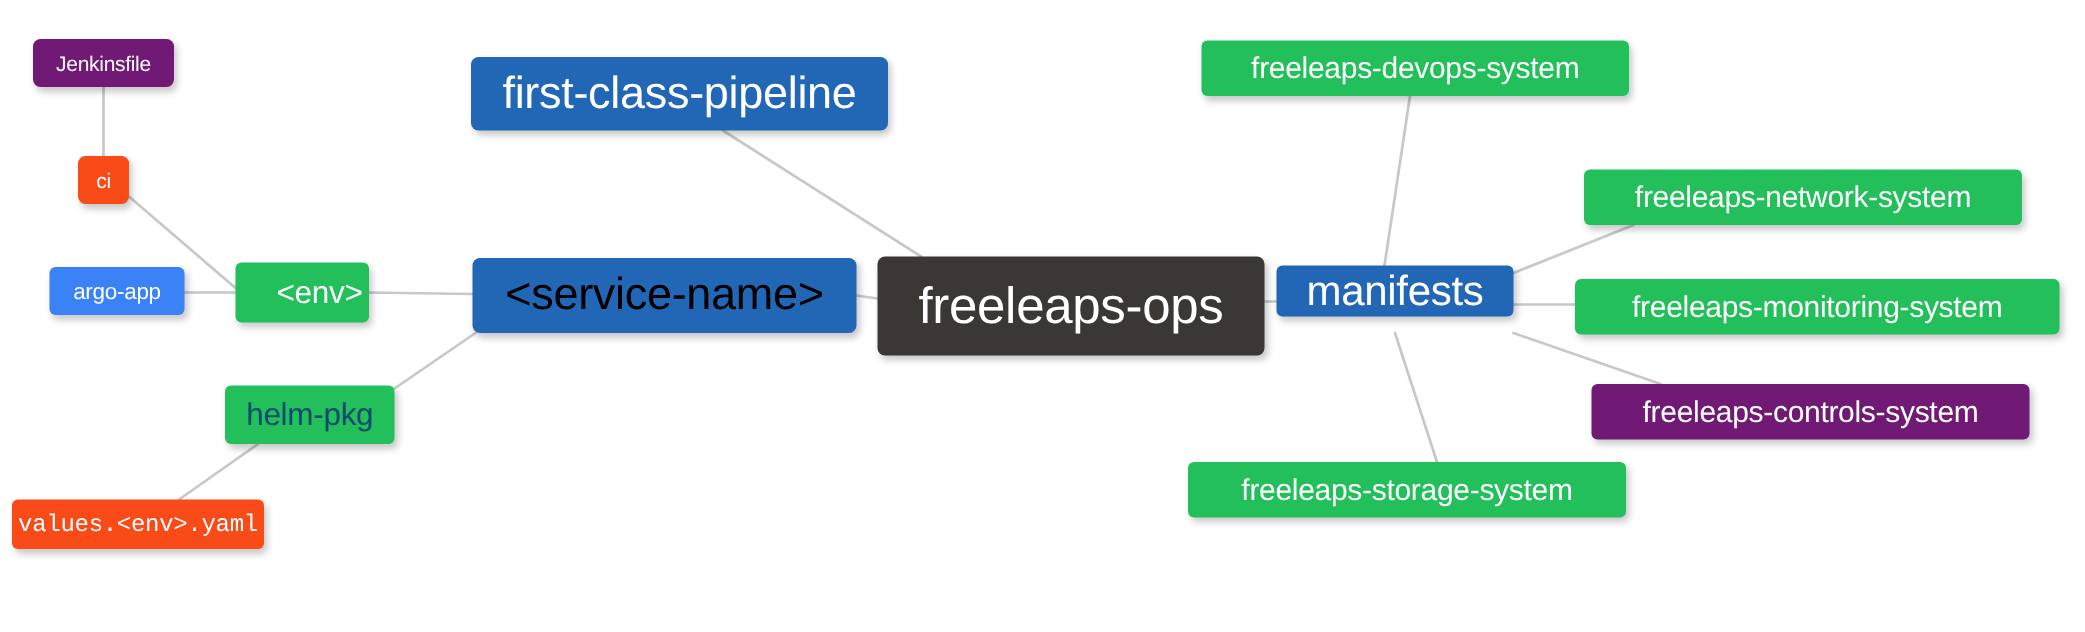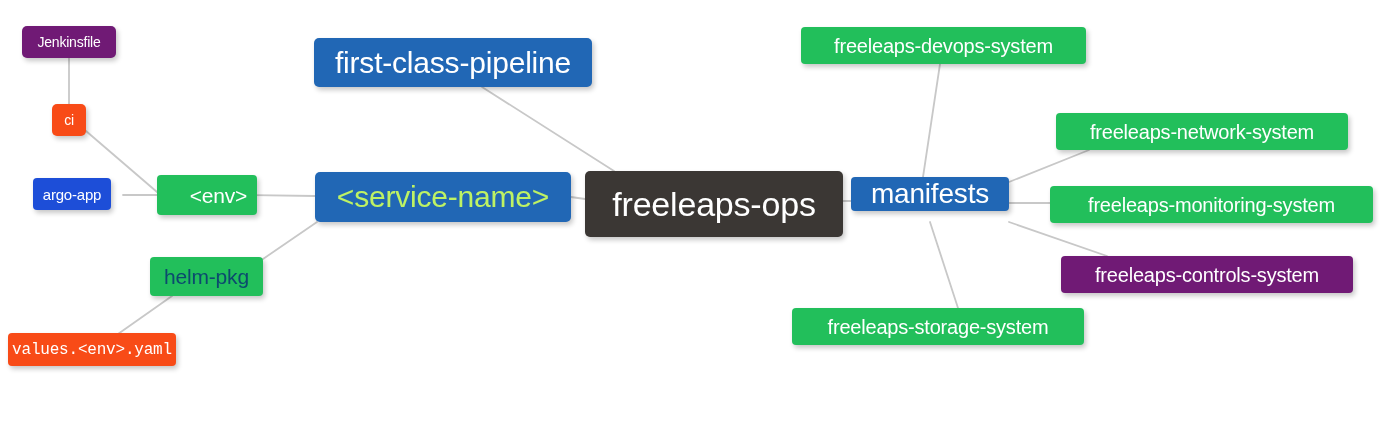--- a/index.html
+++ b/index.html
@@ -63,36 +63,36 @@
       <line x1="1009" y1="222" x2="1107" y2="256" stroke="#c8c8c8" stroke-width="1.8" stroke-linecap="round"></line>
       <line x1="930" y1="222" x2="958" y2="308" stroke="#c8c8c8" stroke-width="1.8" stroke-linecap="round"></line>
     </svg>
   <div id="node-layer">
       <div class="node" style="left: 22px; top: 26px; width: 94px; height: 32px; background: #701a75; color: rgb(255, 255, 255); font-size: 14px; border-radius: 5px;">
         <span class="node-label">Jenkinsfile</span>
       </div>
       <div class="node" style="left: 52px; top: 104px; width: 34px; height: 32px; background: rgb(248, 75, 23); color: rgb(255, 255, 255); font-size: 14px; border-radius: 5px;">
         <span class="node-label">ci</span>
       </div>
-      <div class="node" style="left: 33px; top: 178px; width: 78px; height: 32px; background: #1d4ed8; color: rgb(255, 255, 255); font-size: 15px; border-radius: 4px;">
+      <div class="node" style="left: 33px; top: 178px; width: 90px; height: 32px; background: #3b82f6; color: rgb(255, 255, 255); font-size: 15px; border-radius: 4px;">
         <span class="node-label">argo-app</span>
       </div>
-      <div class="node" style="left: 157px; top: 175px; width: 100px; height: 40px; background: rgb(34, 191, 91); color: rgb(255, 255, 255); font-size: 21px; border-radius: 4px; padding-left: 23px;">
+      <div class="node" style="left: 157px; top: 175px; width: 89px; height: 40px; background: rgb(34, 191, 91); color: rgb(255, 255, 255); font-size: 21px; border-radius: 4px; padding-left: 23px;">
         <span class="node-label">&lt;env&gt;</span>
       </div>
       <div class="node" style="left: 8px; top: 333px; width: 168px; height: 33px; background: rgb(248, 75, 23); color: rgb(255, 255, 255); font-size: 16px; border-radius: 4px; font-family: Liberation Mono, monospace;">
         <span class="node-label">values.&lt;env&gt;.yaml</span>
       </div>
       <div class="node" style="left: 150px; top: 257px; width: 113px; height: 39px; background: rgb(34, 191, 91); color: #0c4a6e; font-size: 21px; border-radius: 4px;">
         <span class="node-label">helm-pkg</span>
       </div>
       <div class="node" style="left: 314px; top: 38px; width: 278px; height: 49px; background: rgb(33, 103, 181); color: rgb(255, 255, 255); font-size: 30px; border-radius: 5px;">
         <span class="node-label">first-class-pipeline</span>
       </div>
-      <div class="node" style="left: 315px; top: 172px; width: 256px; height: 50px; background: rgb(33, 103, 181); color: #bef264; font-size: 30px; border-radius: 5px;">
+      <div class="node" style="left: 315px; top: 172px; width: 256px; height: 50px; background: rgb(33, 103, 181); color: #000000; font-size: 30px; border-radius: 5px;">
         <span class="node-label">&lt;service-name&gt;</span>
       </div>
       <div class="node" style="left: 585px; top: 171px; width: 258px; height: 66px; background: rgb(59, 55, 52); color: rgb(255, 255, 255); font-size: 34px; border-radius: 5px; justify-content: center;">
         <span class="node-label">freeleaps-ops</span>
       </div>
       <div class="node" style="left: 851px; top: 177px; width: 158px; height: 34px; background: rgb(33, 103, 181); color: rgb(255, 255, 255); font-size: 28px; border-radius: 4px;">
         <span class="node-label">manifests</span>
       </div>
       <div class="node" style="left: 801px; top: 27px; width: 285px; height: 37px; background: rgb(34, 191, 91); color: rgb(255, 255, 255); font-size: 20px; border-radius: 4px;">
         <span class="node-label">freeleaps-devops-system</span>

